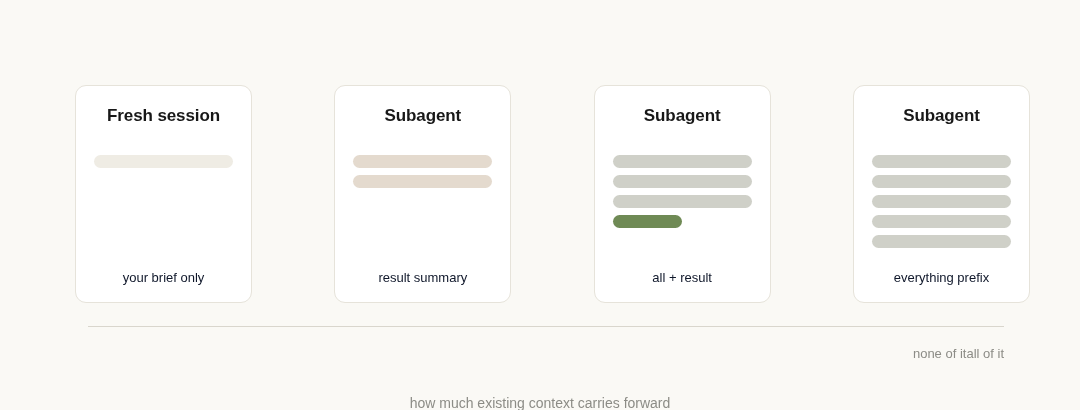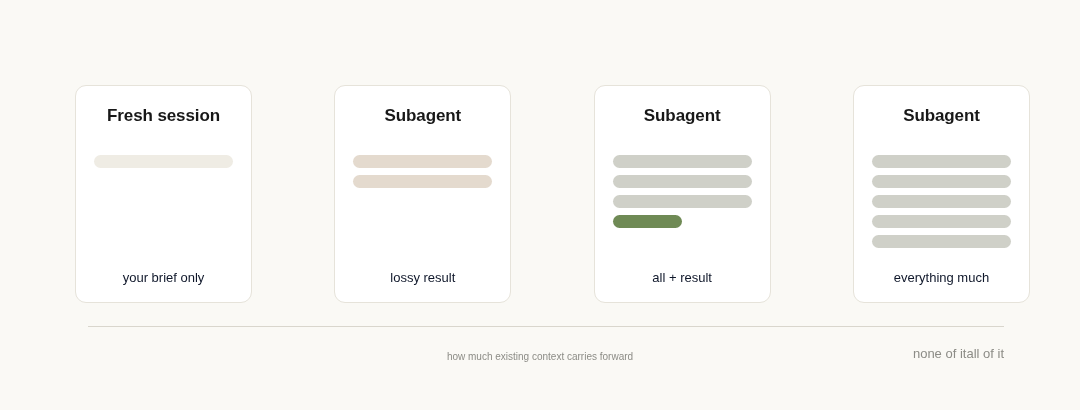--- a/index.html
+++ b/index.html
@@ -106,24 +106,24 @@
     width: 916px;
     display: flex;
     justify-content: flex-end;
     font-size: 13px;
     color: #8c8c86;
   }
 
   .axis-caption {
     position: absolute;
     left: 0;
-    top: 351px;
+    top: 395px;
     width: 1080px;
     text-align: center;
-    font-size: 10px;
+    font-size: 14px;
     color: #8c8c86;
   }
 </style>
 </head>
 <body>
 
 <div class="stage">
 
   <div class="card-row">
       <div class="card">
@@ -132,42 +132,42 @@
           <div class="bar kind-faint" style="width: 100%;"></div>
         </div>
         <div class="card-caption">your brief only</div>
       </div>
       <div class="card">
         <div class="card-title">Subagent</div>
         <div class="bars">
           <div class="bar kind-tan" style="width: 100%;"></div>
           <div class="bar kind-tan" style="width: 100%;"></div>
         </div>
-        <div class="card-caption">lossy result</div>
+        <div class="card-caption">result summary</div>
       </div>
       <div class="card">
         <div class="card-title">Subagent</div>
         <div class="bars">
           <div class="bar kind-gray" style="width: 100%;"></div>
           <div class="bar kind-gray" style="width: 100%;"></div>
           <div class="bar kind-gray" style="width: 100%;"></div>
           <div class="bar kind-green" style="width: 50%;"></div>
         </div>
         <div class="card-caption">all + result</div>
       </div>
       <div class="card">
         <div class="card-title">Subagent</div>
         <div class="bars">
           <div class="bar kind-gray" style="width: 100%;"></div>
           <div class="bar kind-gray" style="width: 100%;"></div>
           <div class="bar kind-gray" style="width: 100%;"></div>
           <div class="bar kind-gray" style="width: 100%;"></div>
           <div class="bar kind-gray" style="width: 100%;"></div>
         </div>
-        <div class="card-caption">everything much</div>
+        <div class="card-caption">everything prefix</div>
       </div>
     </div>
 
   <div class="axis-line"></div>
 
   <div class="axis-labels">
     <span>none of it</span>
     <span>all of it</span>
   </div>
 

